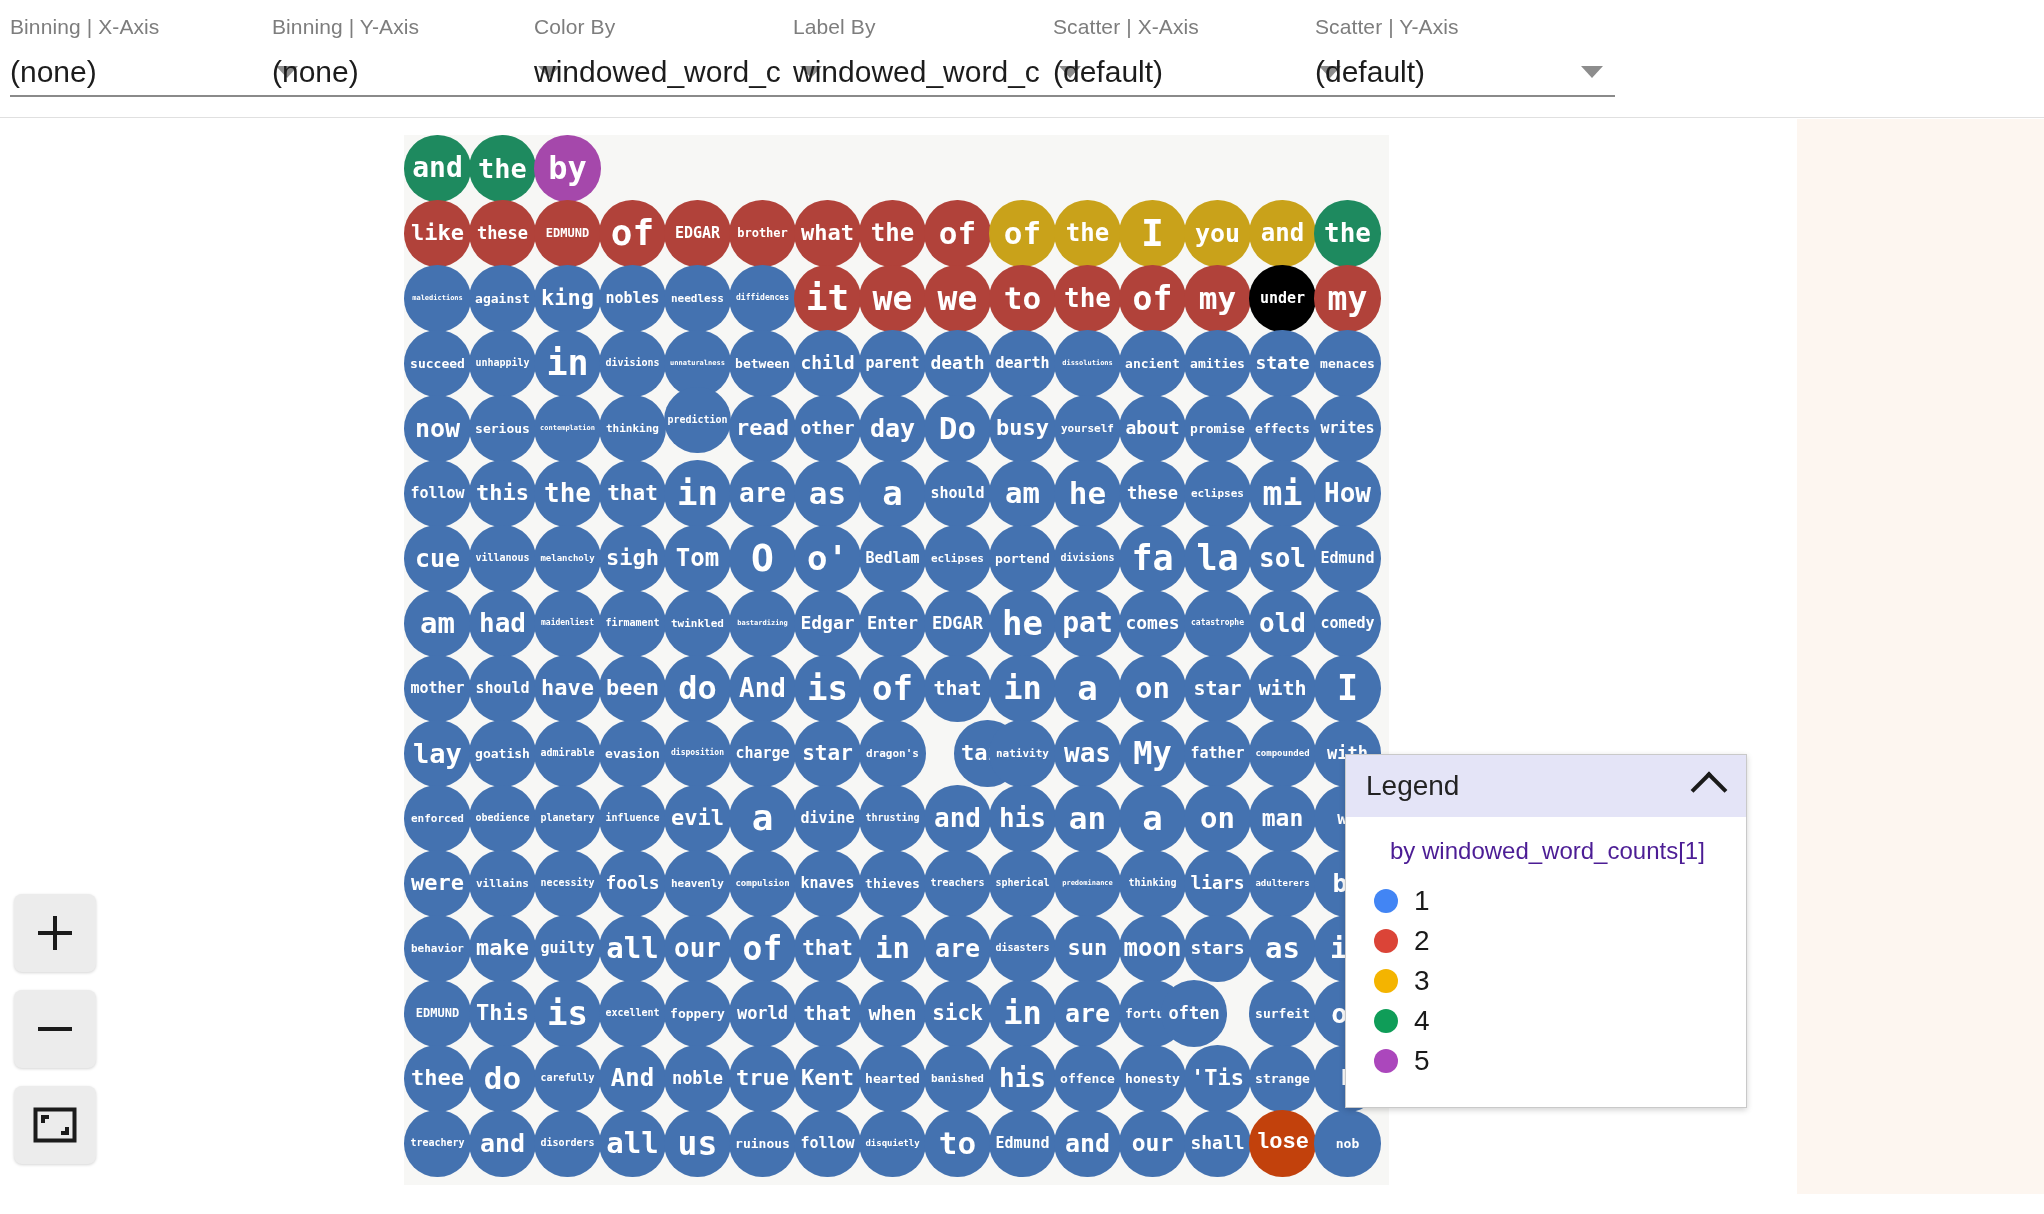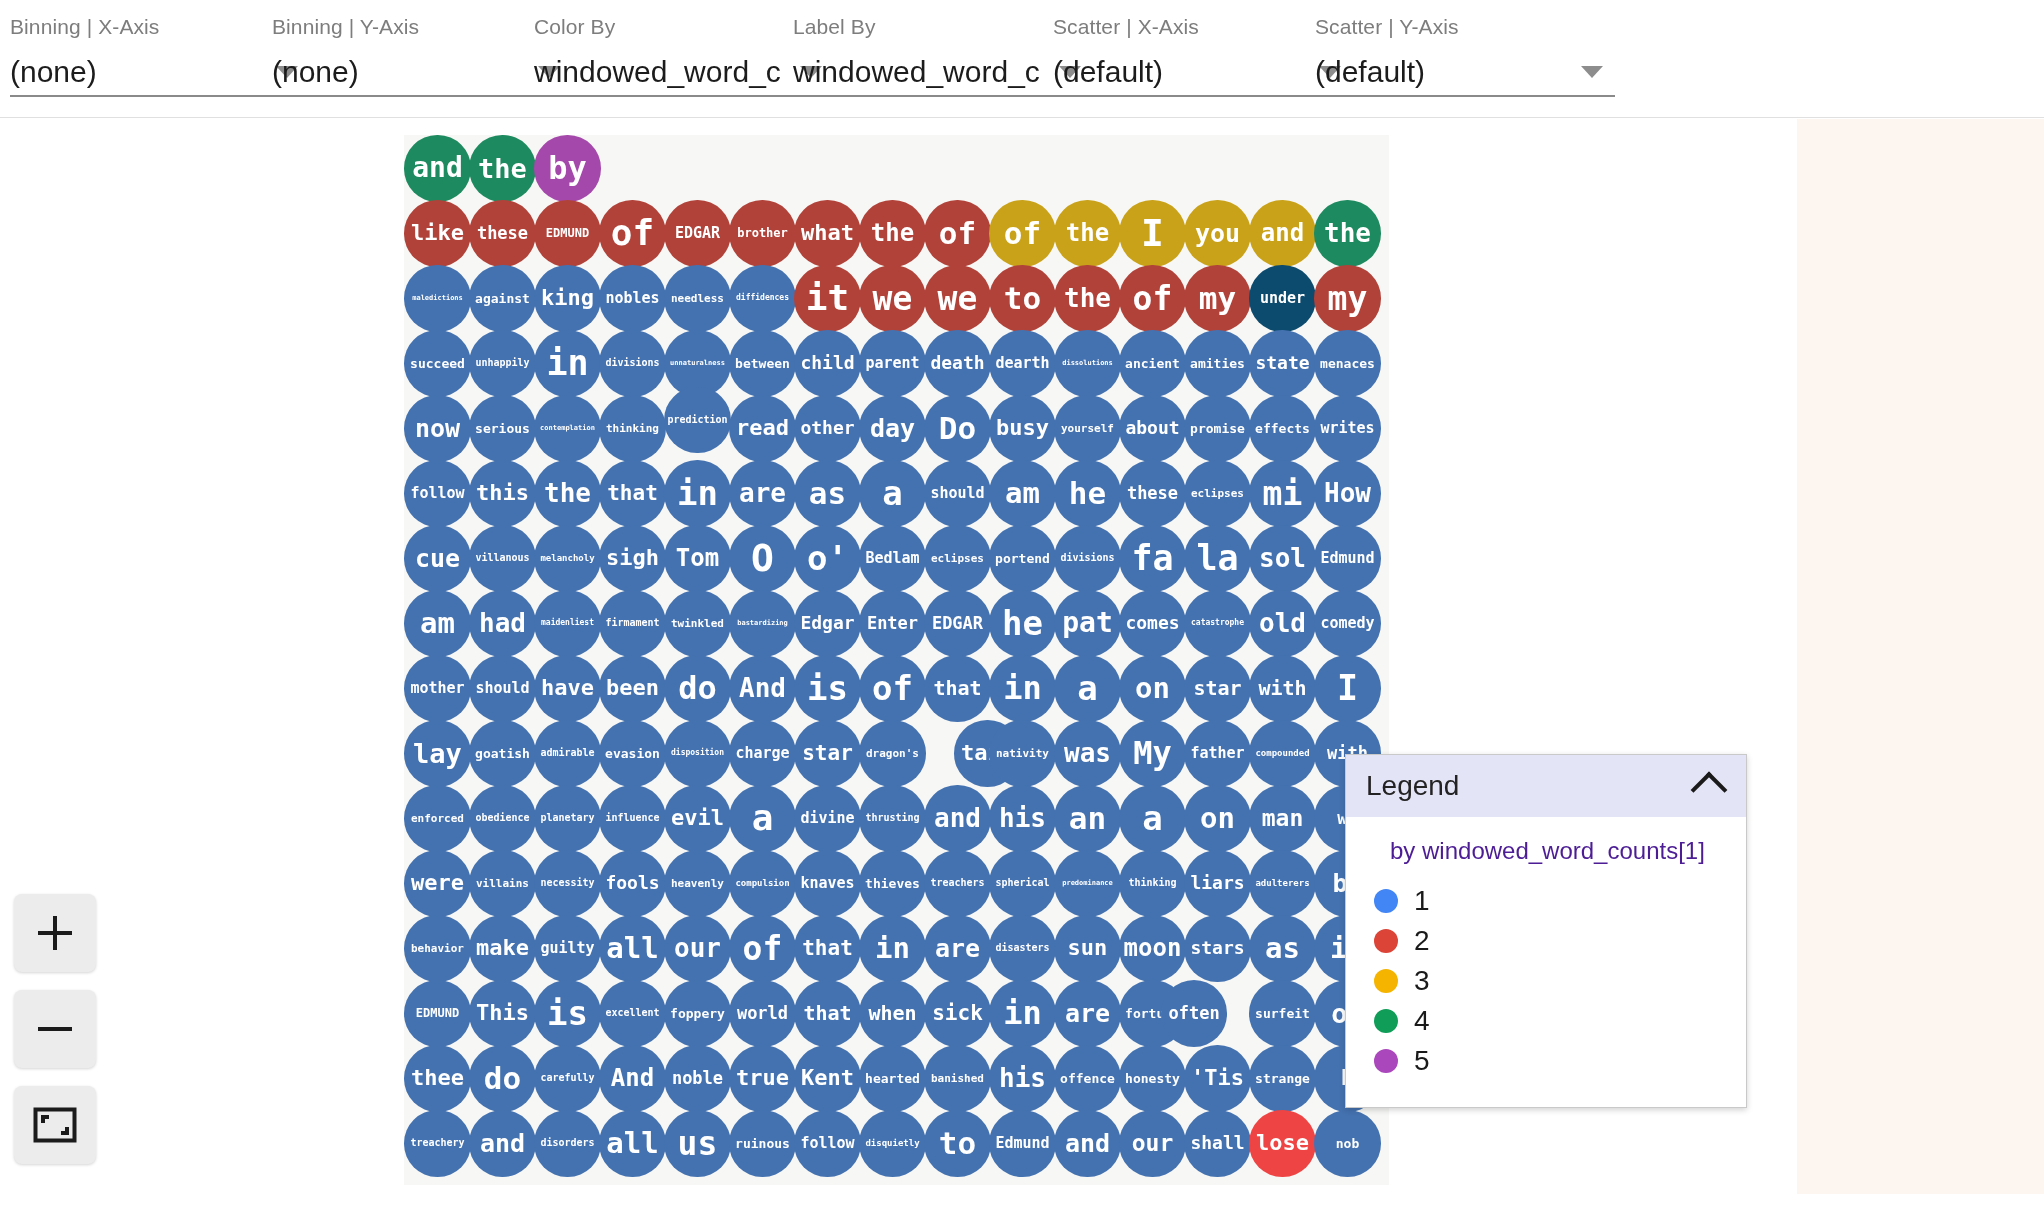--- a/index.html
+++ b/index.html
@@ -342,21 +342,21 @@
         </div>
         <div class="bubble" title="the" style="left: 650.35px; top: 130.35px; width: 66.3px; height: 66.3px; background: rgb(177, 66, 58); font-size: 26px;">
           <span>the</span>
         </div>
         <div class="bubble" title="of" style="left: 715.35px; top: 130.35px; width: 66.3px; height: 66.3px; background: rgb(177, 66, 58); font-size: 33px;">
           <span>of</span>
         </div>
         <div class="bubble" title="my" style="left: 780.35px; top: 130.35px; width: 66.3px; height: 66.3px; background: rgb(177, 66, 58); font-size: 31px;">
           <span>my</span>
         </div>
-        <div class="bubble" title="under" style="left: 845.35px; top: 130.35px; width: 66.3px; height: 66.3px; background: #0c4a6e; font-size: 15px;">
+        <div class="bubble" title="under" style="left: 845.35px; top: 130.35px; width: 66.3px; height: 66.3px; background: #000000; font-size: 15px;">
           <span>under</span>
         </div>
         <div class="bubble" title="my" style="left: 910.35px; top: 130.35px; width: 66.3px; height: 66.3px; background: rgb(177, 66, 58); font-size: 33px;">
           <span>my</span>
         </div>
         <div class="bubble" title="succeed" style="left: 0.35px; top: 195.35px; width: 66.3px; height: 66.3px; background: rgb(68, 114, 176); font-size: 13px;">
           <span>succeed</span>
         </div>
         <div class="bubble" title="unhappily" style="left: 65.35px; top: 195.35px; width: 66.3px; height: 66.3px; background: rgb(68, 114, 176); font-size: 10px;">
           <span>unhappily</span>
@@ -927,21 +927,21 @@
         </div>
         <div class="bubble" title="and" style="left: 650.35px; top: 975.35px; width: 66.3px; height: 66.3px; background: rgb(68, 114, 176); font-size: 25px;">
           <span>and</span>
         </div>
         <div class="bubble" title="our" style="left: 715.35px; top: 975.35px; width: 66.3px; height: 66.3px; background: rgb(68, 114, 176); font-size: 23px;">
           <span>our</span>
         </div>
         <div class="bubble" title="shall" style="left: 780.35px; top: 975.35px; width: 66.3px; height: 66.3px; background: rgb(68, 114, 176); font-size: 18px;">
           <span>shall</span>
         </div>
-        <div class="bubble" title="lose" style="left: 845.35px; top: 975.35px; width: 66.3px; height: 66.3px; background: #ef4444; font-size: 22px;">
+        <div class="bubble" title="lose" style="left: 845.35px; top: 975.35px; width: 66.3px; height: 66.3px; background: #c2410c; font-size: 22px; font-family: Liberation Mono, monospace;">
           <span>lose</span>
         </div>
         <div class="bubble" title="nob" style="left: 910.35px; top: 975.35px; width: 66.3px; height: 66.3px; background: rgb(68, 114, 176); font-size: 13px;">
           <span>nob</span>
         </div>
       </div>
   </div>
 
   <div class="zoom-btns">
     <div class="zoom-btn">

